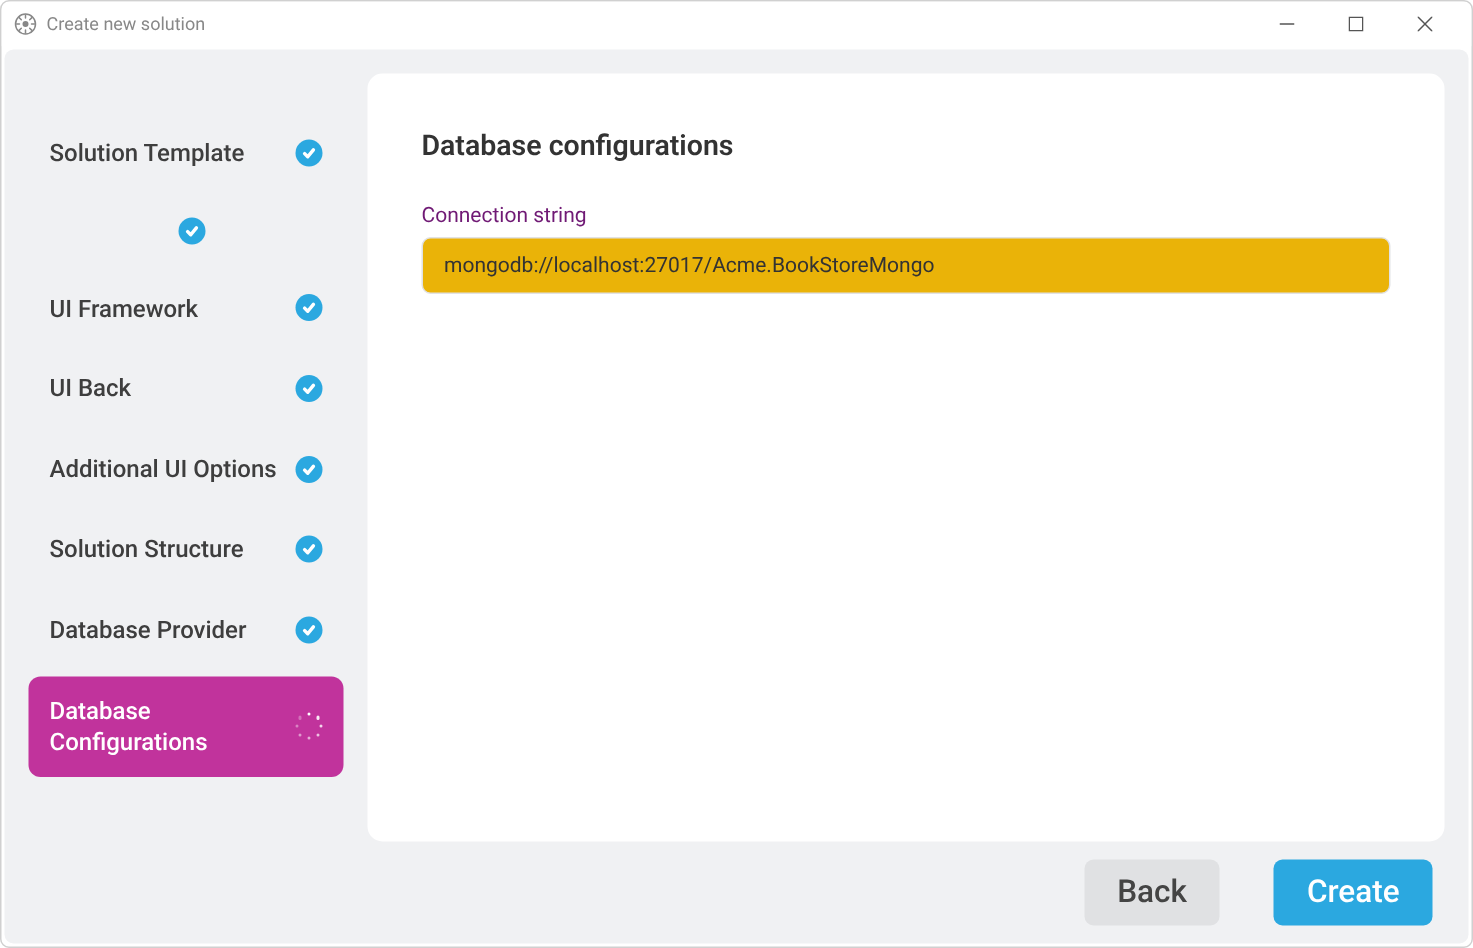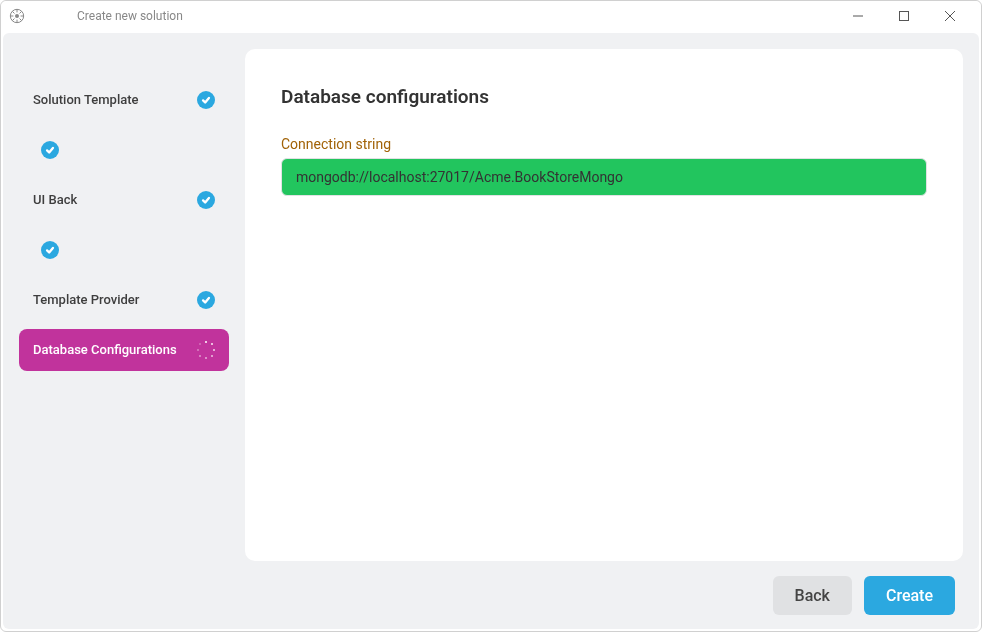--- a/index.html
+++ b/index.html
@@ -48,21 +48,20 @@
 
     .titlebar-icon svg {
       width: 16px;
       height: 16px;
     }
 
     .titlebar-title {
       font-size: 12px;
       color: #888;
       flex: 0 0 auto;
-      margin-left: 46px;
     }
 
     .titlebar-spacer {
       flex: 1;
     }
 
     .titlebar-controls {
       display: flex;
       align-items: center;
       gap: 0;
@@ -102,26 +101,26 @@
 
     .sidebar {
       width: 210px;
       flex-shrink: 0;
       padding-top: 30px;
     }
 
     .step {
       display: flex;
       align-items: center;
-      justify-content: space-between;
+      justify-content: center;
       padding: 12px 14px;
       border-radius: 8px;
       margin-bottom: 8px;
       color: #3e3e3e;
-      font-size: 13px;
+      font-size: 16px;
       font-weight: 500;
     }
 
     .step.active {
       background: #c1339c;
       color: #ffffff;
     }
 
     .step-label {
       flex: 1;
@@ -181,63 +180,64 @@
 
     .main-title {
       font-size: 19px;
       font-weight: 600;
       color: #333;
       margin-bottom: 28px;
     }
 
     .field-label {
       font-size: 14px;
-      color: #a16207;
+      color: #701a75;
       margin-bottom: 6px;
     }
 
     .text-input {
       width: 100%;
       padding: 10px 14px;
       font-size: 14px;
       color: #333;
-      background: #22c55e;
+      background: #eab308;
       border: 1px solid #e1e2e4;
       border-radius: 6px;
       outline: none;
       font-family: inherit;
     }
 
     .footer {
       height: 68px;
       display: flex;
       align-items: center;
       justify-content: flex-end;
       padding: 0 24px;
       gap: 12px;
     }
 
     .btn {
       padding: 10px 22px;
-      font-size: 16px;
+      font-size: 21px;
       font-weight: 500;
       border-radius: 6px;
       border: none;
       cursor: pointer;
       font-family: inherit;
     }
 
     .btn-back {
       background: #e0e1e3;
       color: #444;
     }
 
     .btn-create {
       background: #2ba8e0;
       color: #ffffff;
+      margin-left: 24px;
     }
   </style>
 </head>
 <body>
 
 <div class="window">
 
   <div class="titlebar">
     <span class="titlebar-icon">
       <svg viewBox="0 0 24 24">
@@ -292,42 +292,59 @@
         </div>
 
         <div class="step">
           <span class="step-check">
             <svg viewBox="0 0 12 12">
                 <polyline points="2.5,6.5 5,9 9.5,3.5"></polyline>
               </svg>
           </span>
         </div>
 
+        <div class="step">
+          <span class="step-label">UI Framework</span>
+          <span class="step-check">
+            <svg viewBox="0 0 12 12">
+                <polyline points="2.5,6.5 5,9 9.5,3.5"></polyline>
+              </svg>
+          </span>
+        </div>
 
         <div class="step">
           <span class="step-label">UI Back</span>
           <span class="step-check">
             <svg viewBox="0 0 12 12">
                 <polyline points="2.5,6.5 5,9 9.5,3.5"></polyline>
               </svg>
           </span>
         </div>
 
 
-
-        <div class="step">
-          <span class="step-check">
-            <svg viewBox="0 0 12 12">
-                <polyline points="2.5,6.5 5,9 9.5,3.5"></polyline>
-              </svg>
-          </span>
-        </div>
-
-        <div class="step">
-          <span class="step-label">Template Provider</span>
+        <div class="step">
+          <span class="step-label">Additional UI Options</span>
+          <span class="step-check">
+            <svg viewBox="0 0 12 12">
+                <polyline points="2.5,6.5 5,9 9.5,3.5"></polyline>
+              </svg>
+          </span>
+        </div>
+
+        <div class="step">
+          <span class="step-label">Solution Structure</span>
+          <span class="step-check">
+            <svg viewBox="0 0 12 12">
+                <polyline points="2.5,6.5 5,9 9.5,3.5"></polyline>
+              </svg>
+          </span>
+        </div>
+
+        <div class="step">
+          <span class="step-label">Database Provider</span>
           <span class="step-check">
             <svg viewBox="0 0 12 12">
                 <polyline points="2.5,6.5 5,9 9.5,3.5"></polyline>
               </svg>
           </span>
         </div>
 
         <div class="step active">
           <span class="step-label">Database Configurations</span>
           <span class="step-spinner">

